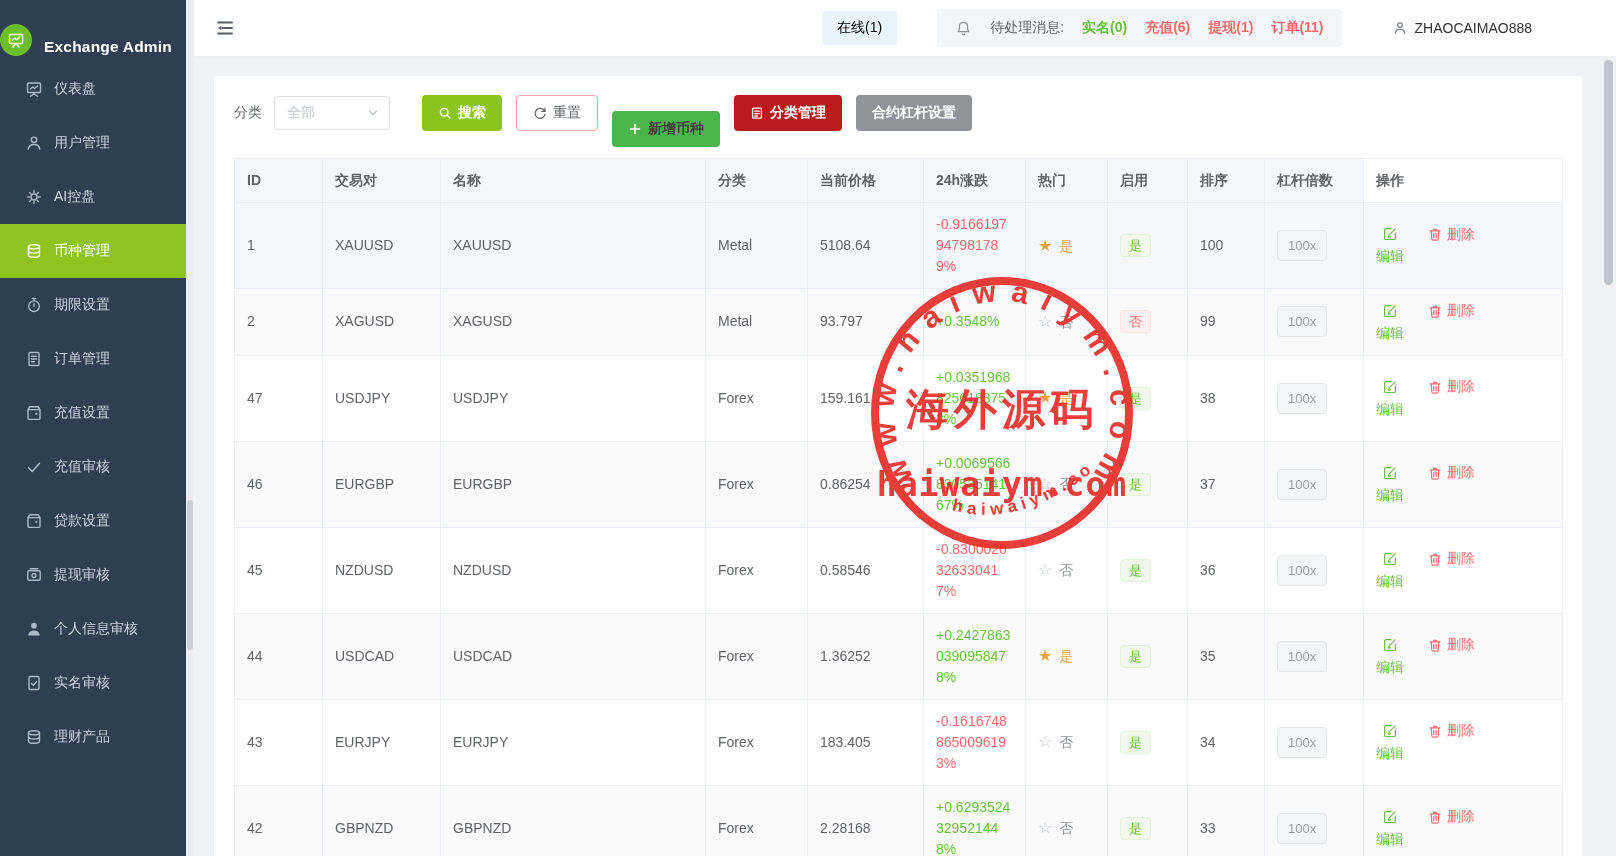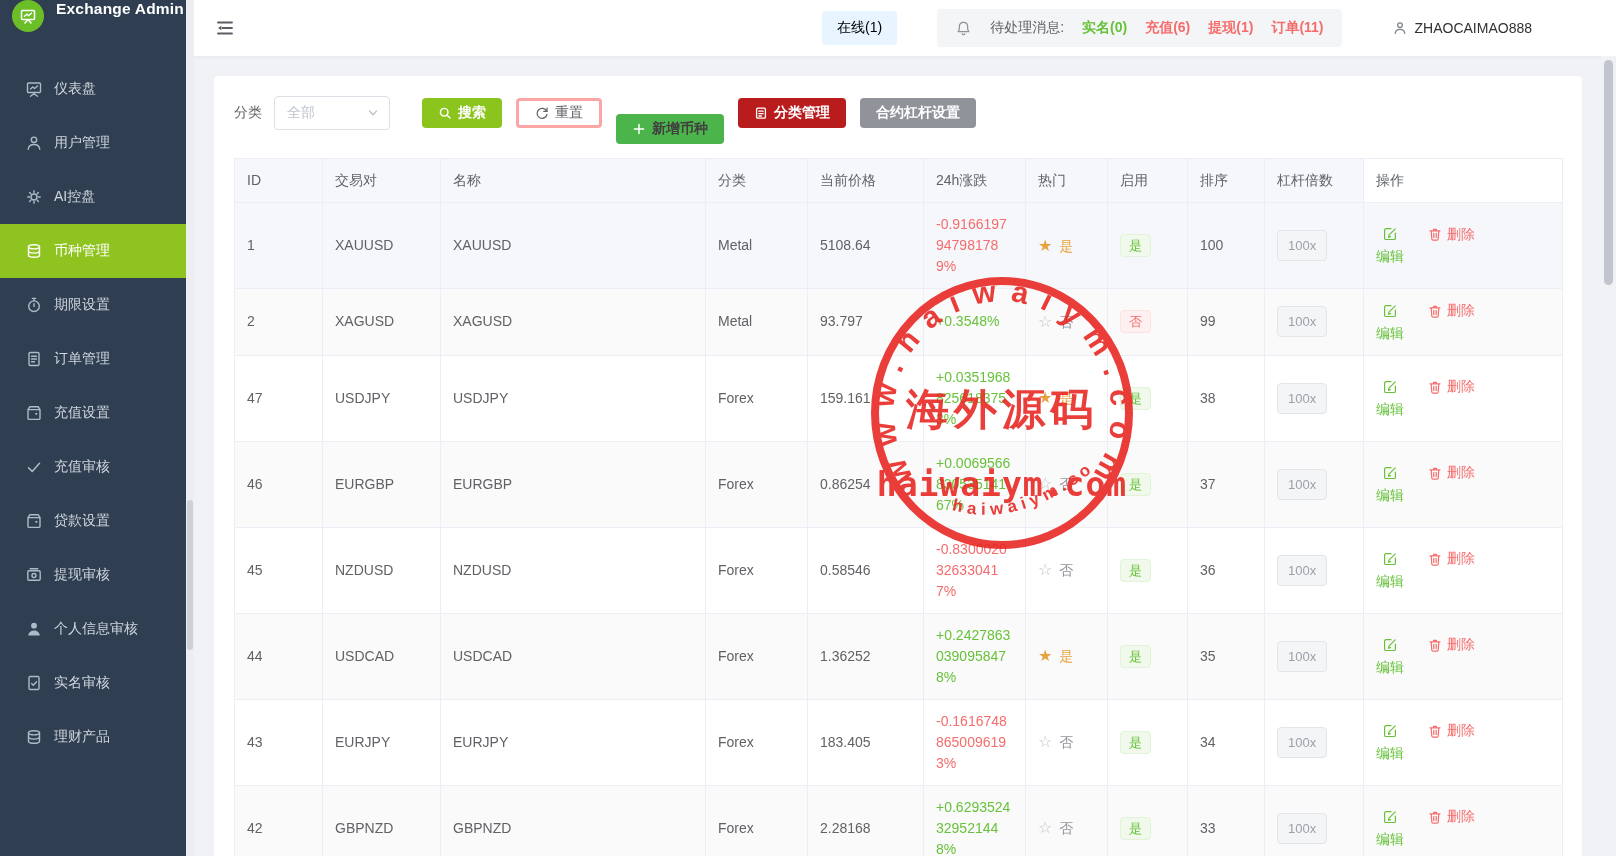--- a/index.html
+++ b/index.html
@@ -1,21 +1,21 @@
 <!DOCTYPE html>
 <html><head>
 <meta charset="utf-8">
 <style>
   * { margin:0; padding:0; box-sizing:border-box; }
   html,body { width:1616px; height:856px; overflow:hidden; }
   body { position:relative; font-family:"Liberation Sans",sans-serif; background:#f0f2f5; color:#606266; }
 
   
   .sidebar { position:absolute; left:0; top:0; width:186px; height:856px; background:#2f3e50; z-index:5; }
-  .logo-row { height:56px; display:flex; align-items:flex-start; padding-left:12px; }
+  .logo-row { height:56px; display:flex; align-items:flex-end; }
   .logo-circle { width:32px; height:32px; border-radius:50%; background:#6cbe29; display:flex; align-items:center; justify-content:center; color:#fff; }
   .logo-title { margin-left:12px; color:#fff; font-weight:700; font-size:15.5px; letter-spacing:.2px; white-space:nowrap; }
   .menu { padding-top:6px; }
   .menu-item { height:54px; display:flex; align-items:center; padding-left:25px; gap:11px; color:#cfd6de; font-size:14px; cursor:pointer; }
   .menu-item .mi-icon { width:18px; height:18px; color:#aebac7; display:flex; }
   .menu-item.active { background:#8fc31f; color:#fff; }
   .menu-item.active .mi-icon { color:#fff; }
   .mi-icon svg { width:18px; height:18px; }
 
   .side-scroll { position:absolute; left:186px; top:0; width:8px; height:856px; background:#eceef1; z-index:6; }
@@ -39,32 +39,32 @@
 
   .content { position:absolute; left:0; top:56px; width:1407px; height:800px; background:#f0f2f5; }
   .card { position:absolute; left:20px; top:20px; width:1368px; height:1200px; background:#fff; border-radius:4px; padding:20px 20px 0 20px; }
 
   
   .toolbar { display:flex; align-items:center; height:34px; margin-bottom:28px; }
   .cat-label { font-size:14px; color:#606266; margin-right:12px; }
   .select-box { width:116px; height:34px; border:1px solid #dcdfe6; border-radius:4px; display:flex; align-items:center; padding:0 10px 0 12px; cursor:pointer; background:#fff; }
   .select-value { flex:1; font-size:14px; color:#bfc4cc; }
   .select-arrow { width:12px; height:12px; color:#c0c4cc; display:flex; }
-  .btn { height:30px; display:inline-flex; align-items:center; gap:6px; padding:0 16px; border:none; border-radius:4px; font-size:14px; font-weight:700; cursor:pointer; font-family:inherit; }
+  .btn { height:36px; display:inline-flex; align-items:center; gap:6px; padding:0 16px; border:none; border-radius:4px; font-size:14px; font-weight:700; cursor:pointer; font-family:inherit; }
   .btn svg { width:14px; height:14px; }
   .btn-search { background:#8cc41e; color:#fff; margin-left:32px; }
-  .btn-reset { background:#fff; border:3px solid #fca5a5; color:#606266; font-weight:400; margin-left:14px; }
+  .btn-reset { background:#fff; border:1px solid #fca5a5; color:#606266; font-weight:400; margin-left:14px; }
   .btn-add { background:#4bb44a; color:#404040; margin-left:14px;margin-top:32px; }
   .btn-cat { background:#b91c1c; color:#fff; margin-left:14px; }
   .btn-lev { background:#909399; color:#fff; margin-left:14px; }
 
   
   table { width:1328px; border-collapse:collapse; table-layout:fixed; border-left:1px solid #ebeef5; border-top:1px solid #ebeef5; }
   th, td { border-right:1px solid #ebeef5; border-bottom:1px solid #ebeef5; padding:11px 12px; font-size:14px; text-align:left; vertical-align:middle; color:#606266; line-height:21px; }
-  th { background:#f5f7fa; font-weight:400; color:#5f6368; height:44px; }
+  th { background:#f5f7fa; font-weight:700; color:#5f6368; height:44px; }
   th.op { background:#fff; }
   tr.stripe td { background:#fafafa; }
   tr.hover-row td { background:#f5f7fa; }
   .change { display:block; word-break:break-all; line-height:21px; }
   .change.up { color:#67c23a; }
   .change.down { color:#f56c6c; }
   .hot-star { font-size:16px; margin-right:7px; }
   .hot-star.on { color:#e6a23c; }
   .hot-star.off { color:#c0c4cc; }
   .hot-label.on { color:#e6a23c; }

